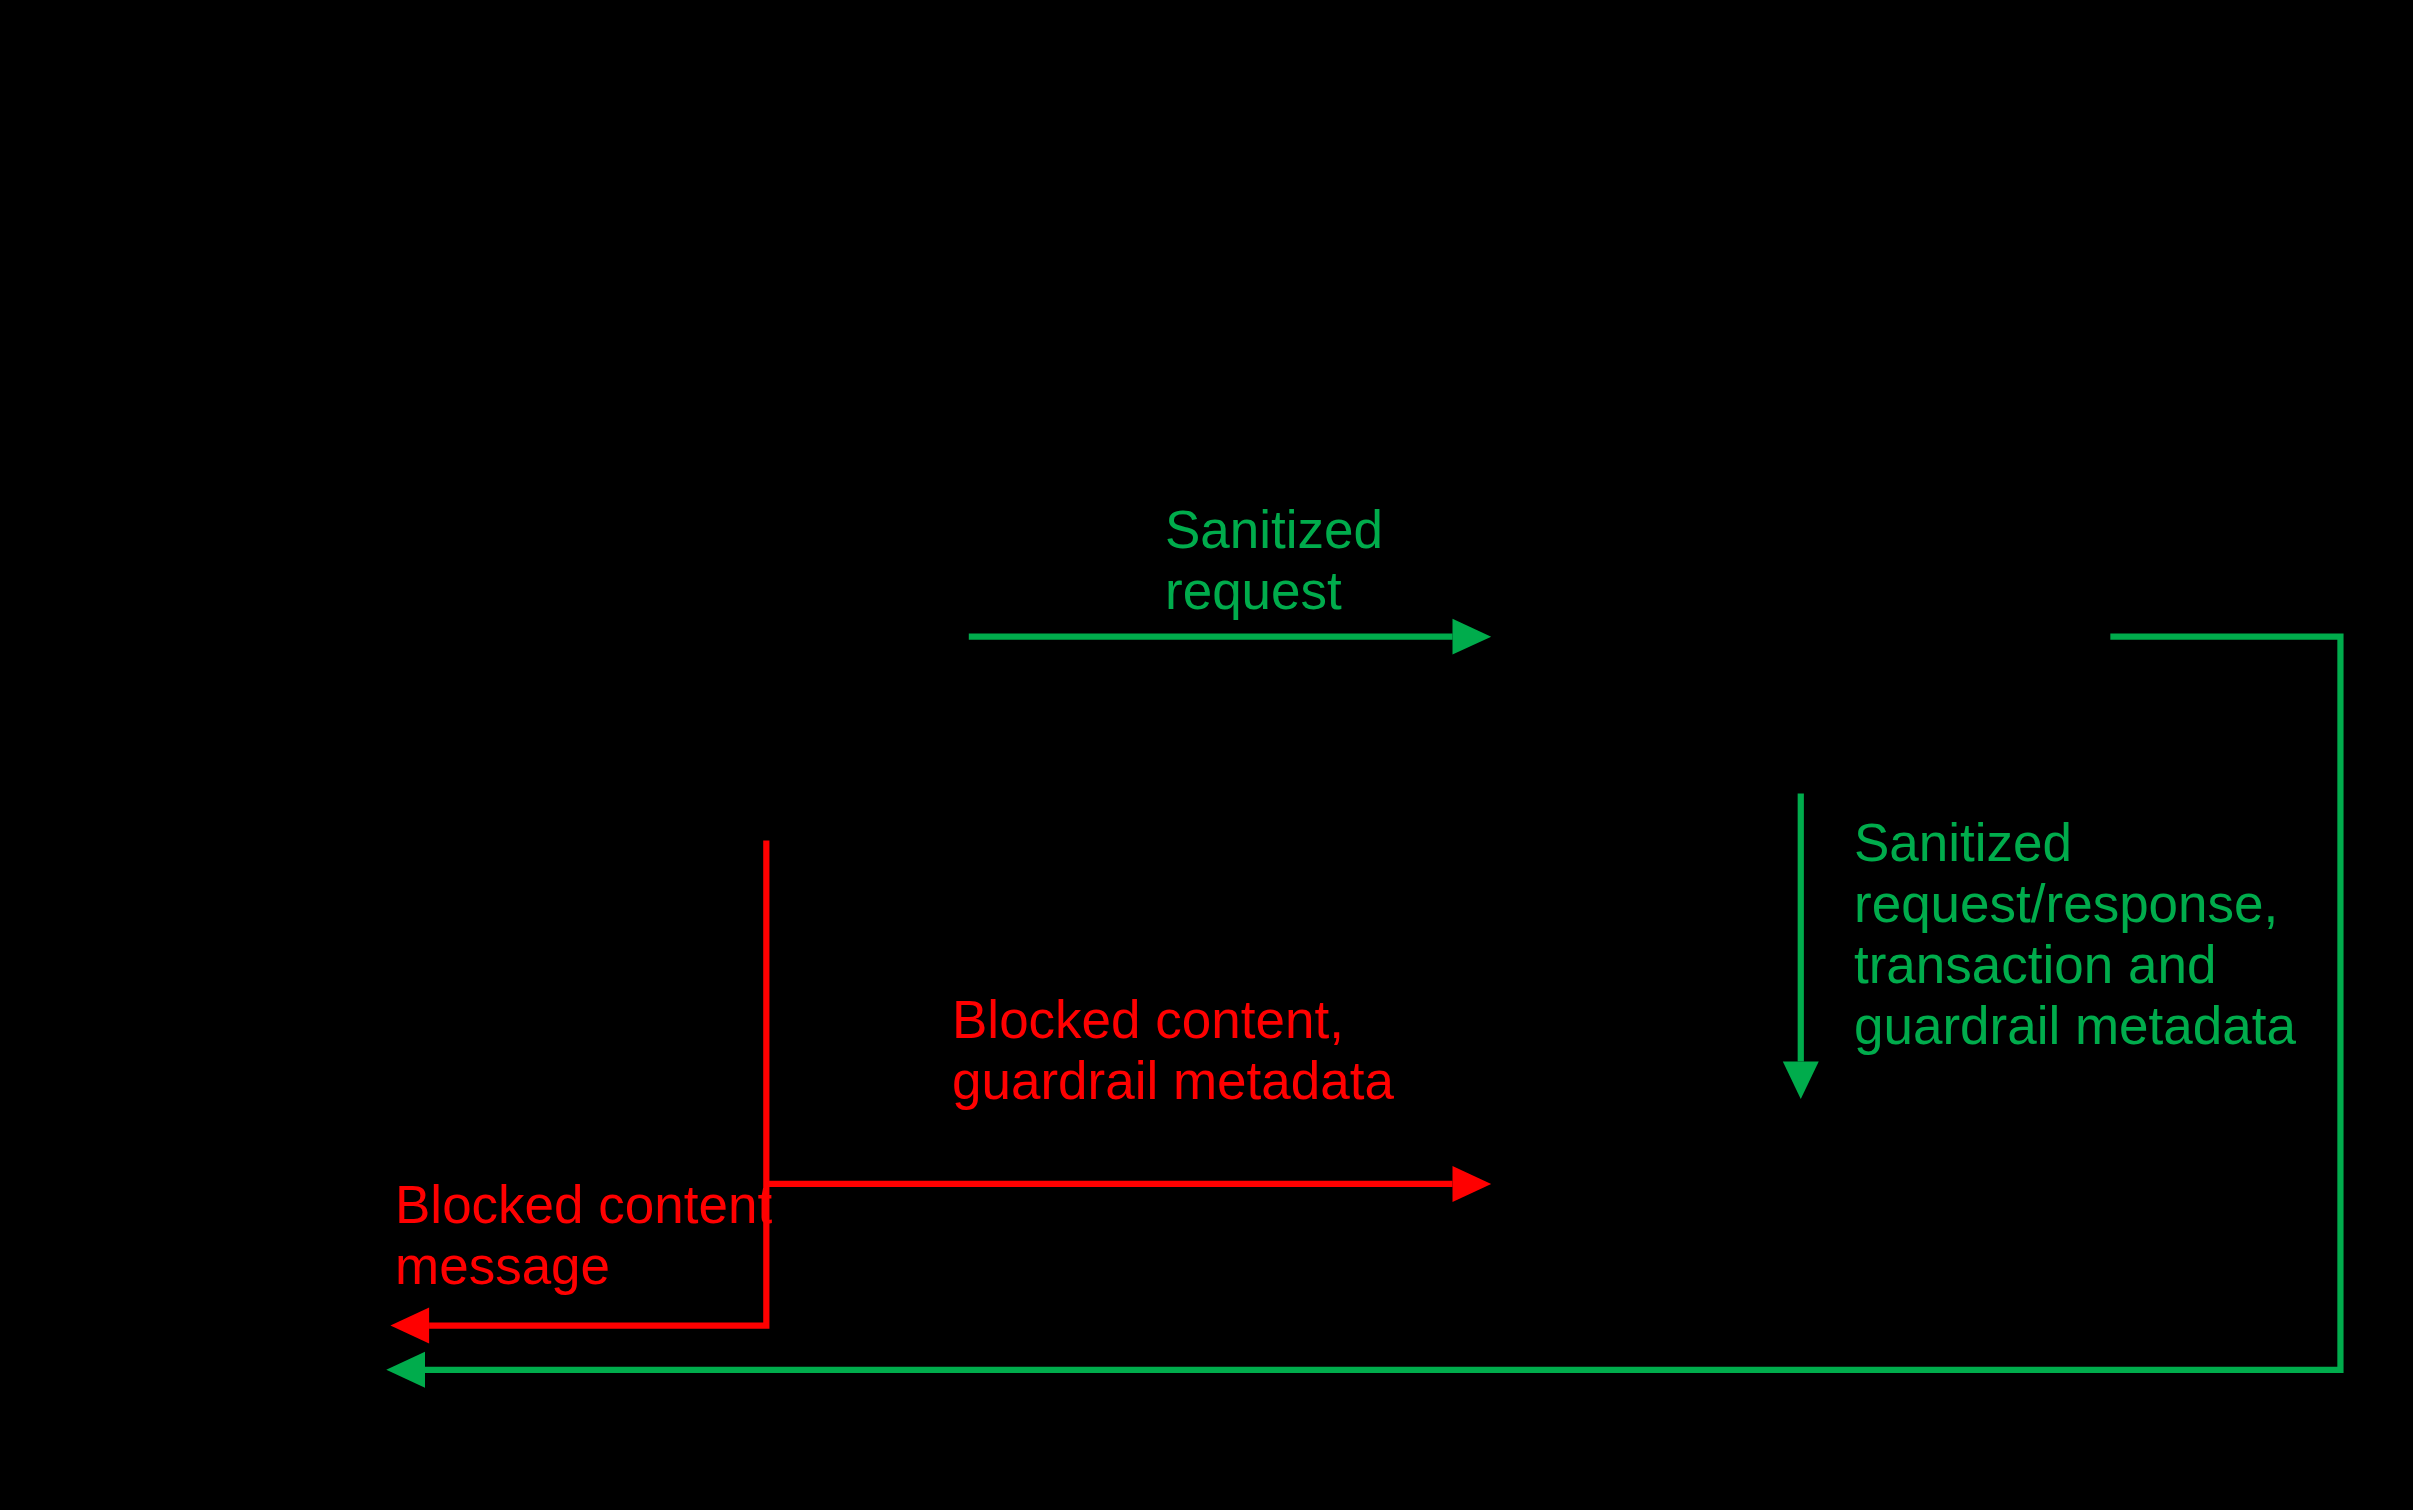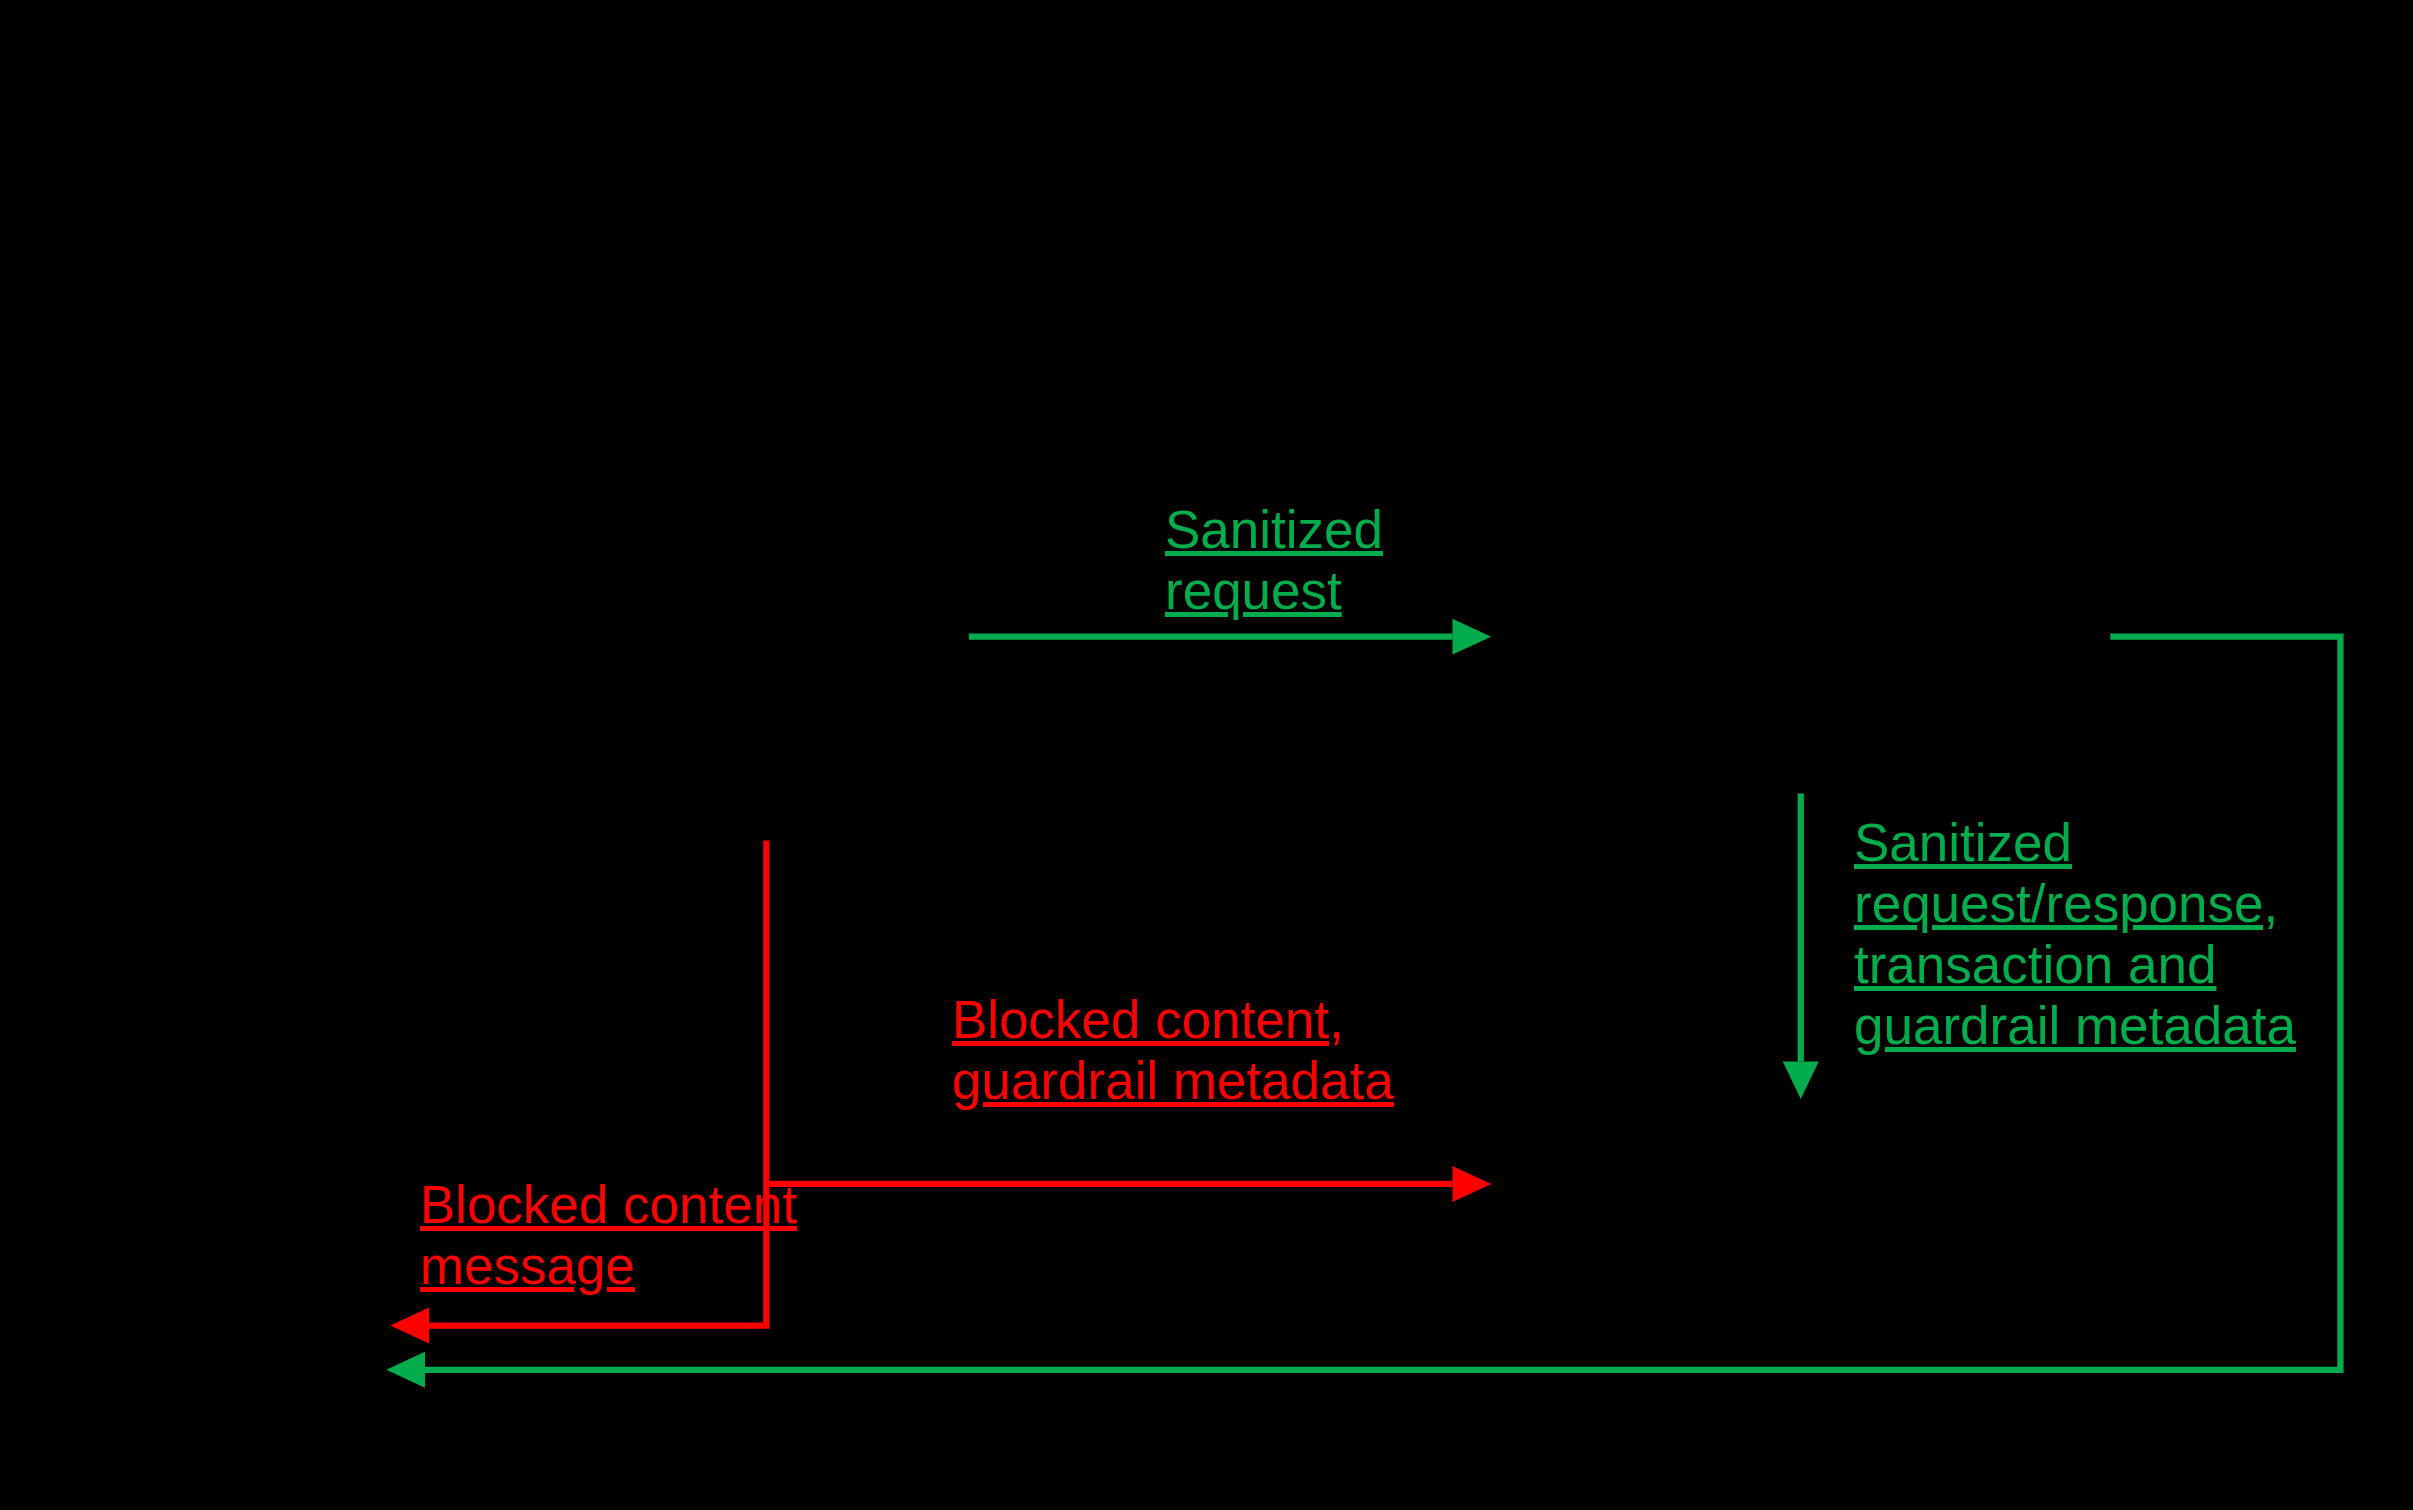--- a/index.html
+++ b/index.html
@@ -35,21 +35,20 @@
     fill: currentColor;
     stroke: none;
   }
   .label {
     position: absolute;
     font-size: 53px;
     line-height: 61px;
     font-weight: 400;
     white-space: pre-line;
     letter-spacing: 0;
-    text-decoration: underline;
   }
   .label.green-text { color: var(--c-green, #00AC4C); }
   .label.red-text   { color: var(--c-red, #FF0000); }
 </style>
 </head>
 <body>
 
 <div class="canvas">
 
   <svg class="diagram-svg" viewBox="0 0 3492 2186" xmlns="http://www.w3.org/2000/svg">
@@ -84,18 +83,18 @@
 request</div>
 
   <div class="label green-text" style="left:1854px; top:812px;">Sanitized
 request/response,
 transaction and
 guardrail metadata</div>
 
   <div class="label red-text" style="left:952px; top:989px;">Blocked content,
 guardrail metadata</div>
 
-  <div class="label red-text" style="left:395px; top:1174px;margin-left:25px;">Blocked content
+  <div class="label red-text" style="left:395px; top:1174px;">Blocked content
 message</div>
 
 
 </div>
 
 
 </body></html>

